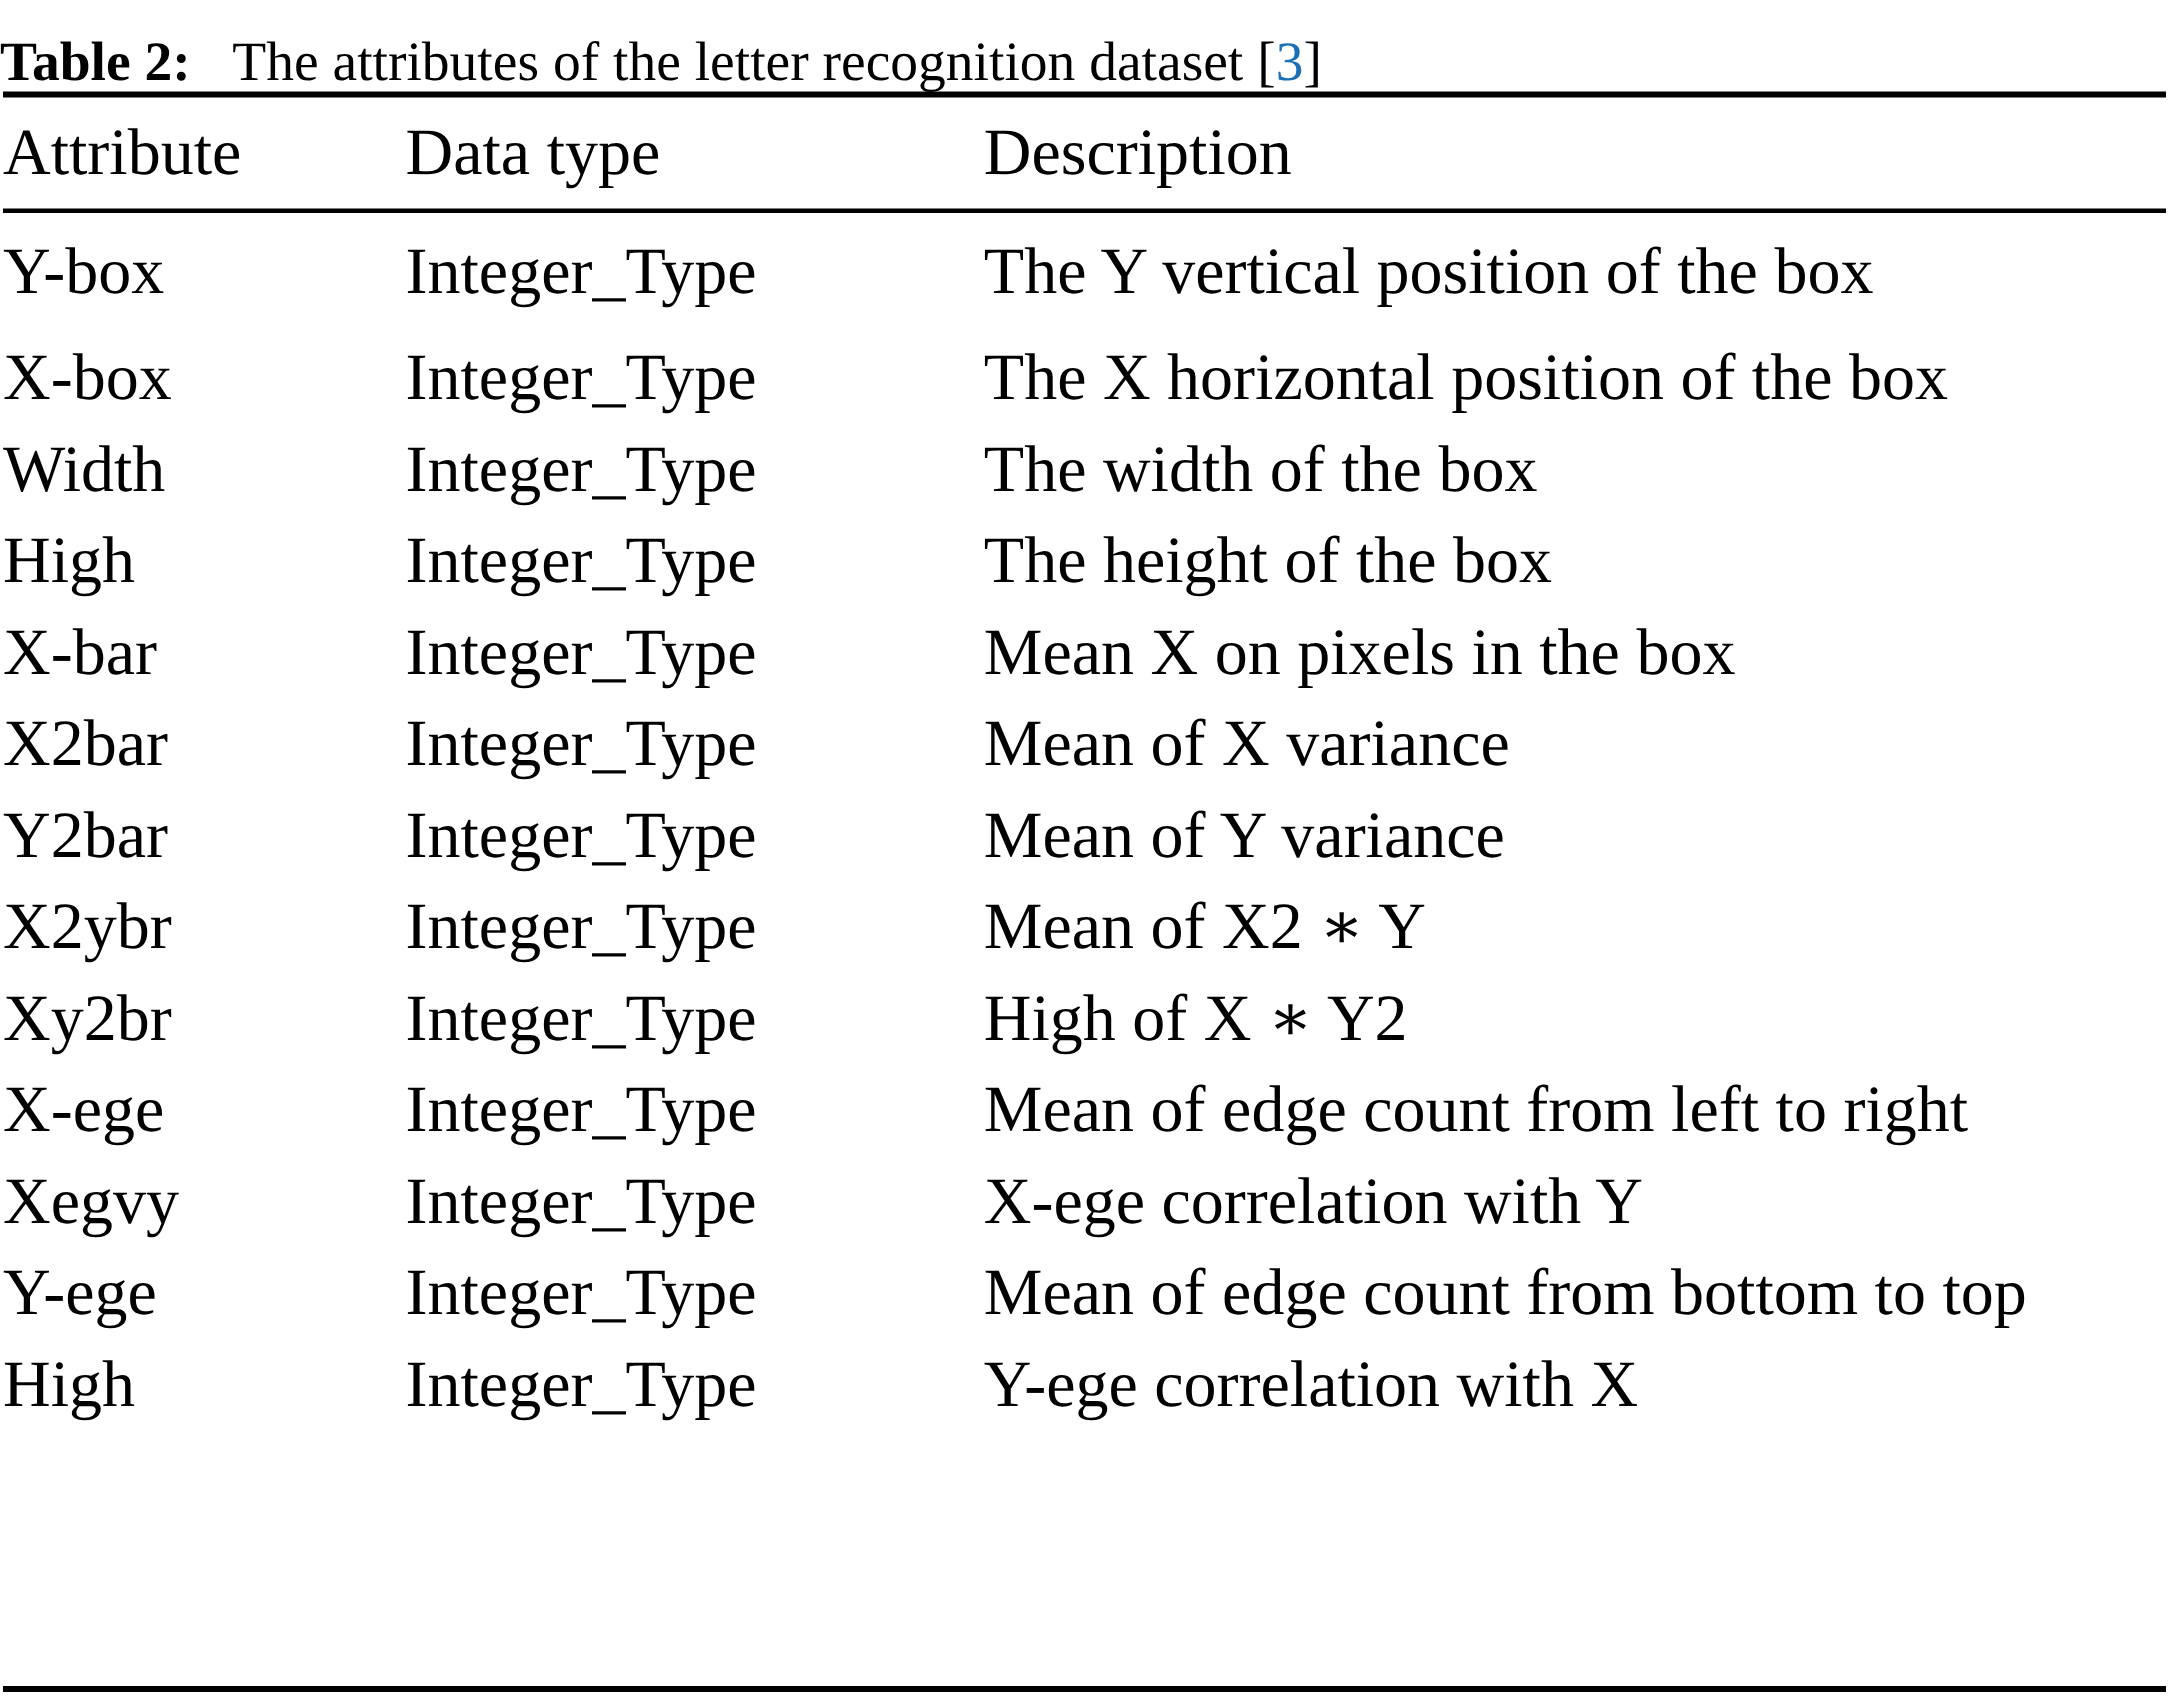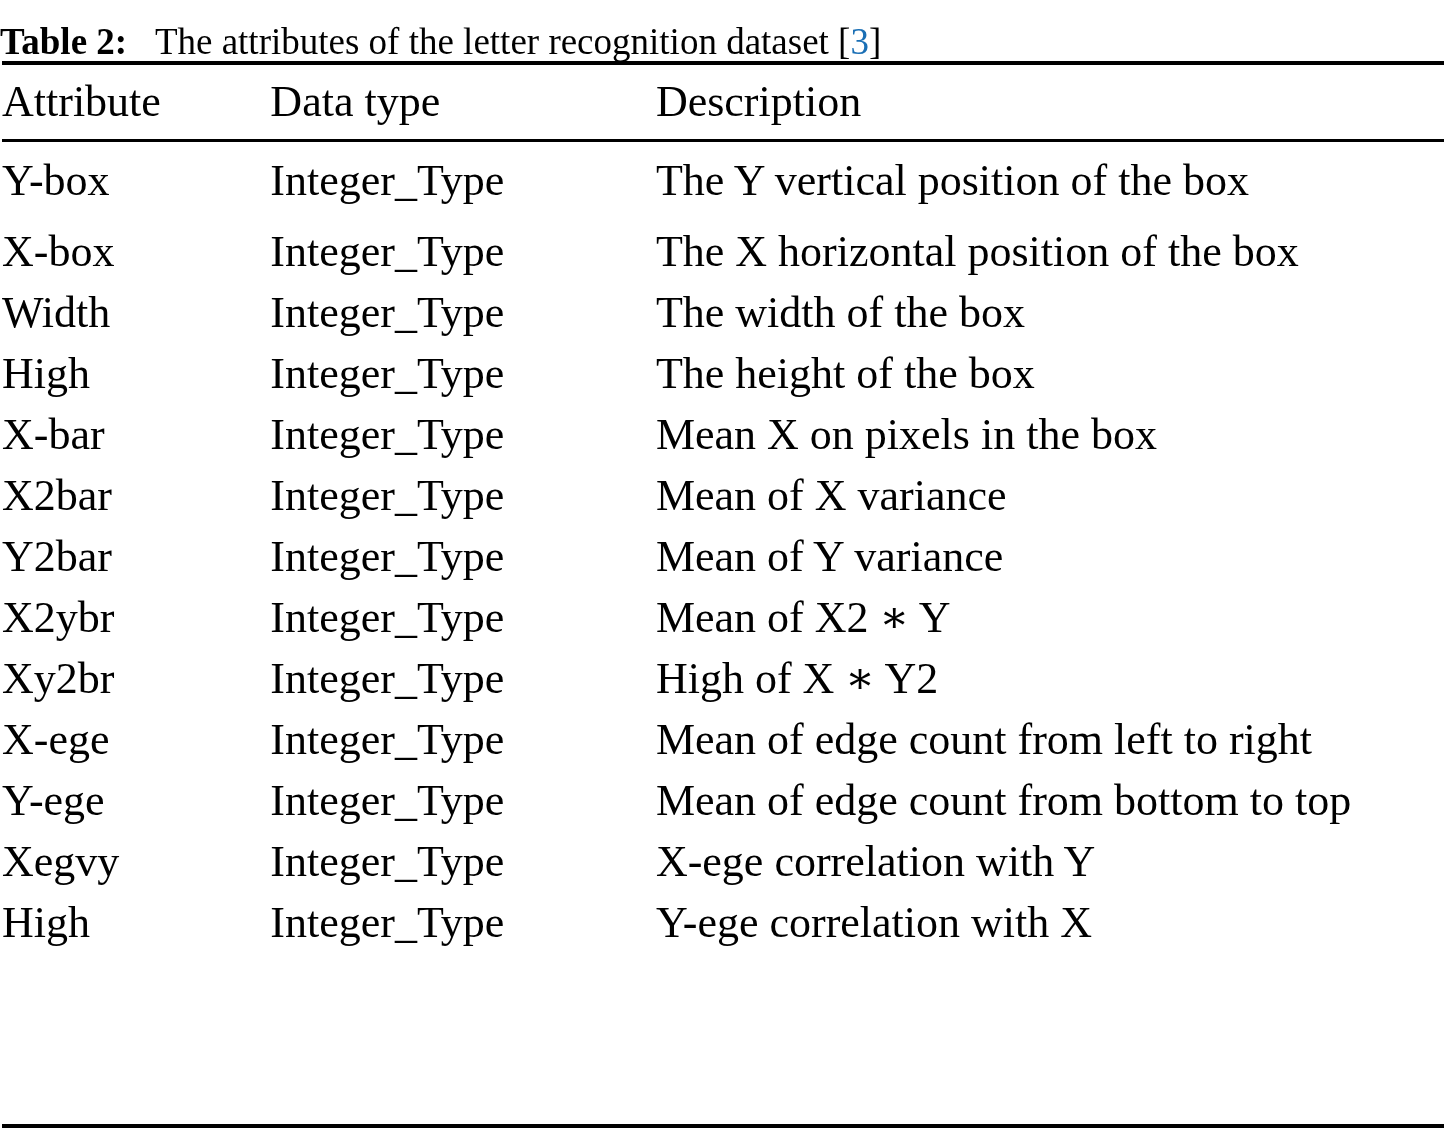--- a/index.html
+++ b/index.html
@@ -155,28 +155,28 @@
           <td class="col-attr">Xy2br</td>
           <td class="col-type">Integer_Type</td>
           <td class="col-desc">High of X ∗ Y2</td>
         </tr>
         <tr>
           <td class="col-attr">X-ege</td>
           <td class="col-type">Integer_Type</td>
           <td class="col-desc">Mean of edge count from left to right</td>
         </tr>
         <tr>
+          <td class="col-attr">Xegvy</td>
+          <td class="col-type">Integer_Type</td>
+          <td class="col-desc">X-ege correlation with Y</td>
+        </tr>
+        <tr>
           <td class="col-attr">Y-ege</td>
           <td class="col-type">Integer_Type</td>
           <td class="col-desc">Mean of edge count from bottom to top</td>
-        </tr>
-        <tr>
-          <td class="col-attr">Xegvy</td>
-          <td class="col-type">Integer_Type</td>
-          <td class="col-desc">X-ege correlation with Y</td>
         </tr>
         <tr>
           <td class="col-attr">High</td>
           <td class="col-type">Integer_Type</td>
           <td class="col-desc">Y-ege correlation with X</td>
         </tr>
       </tbody>
   </table>
 
 </div>

